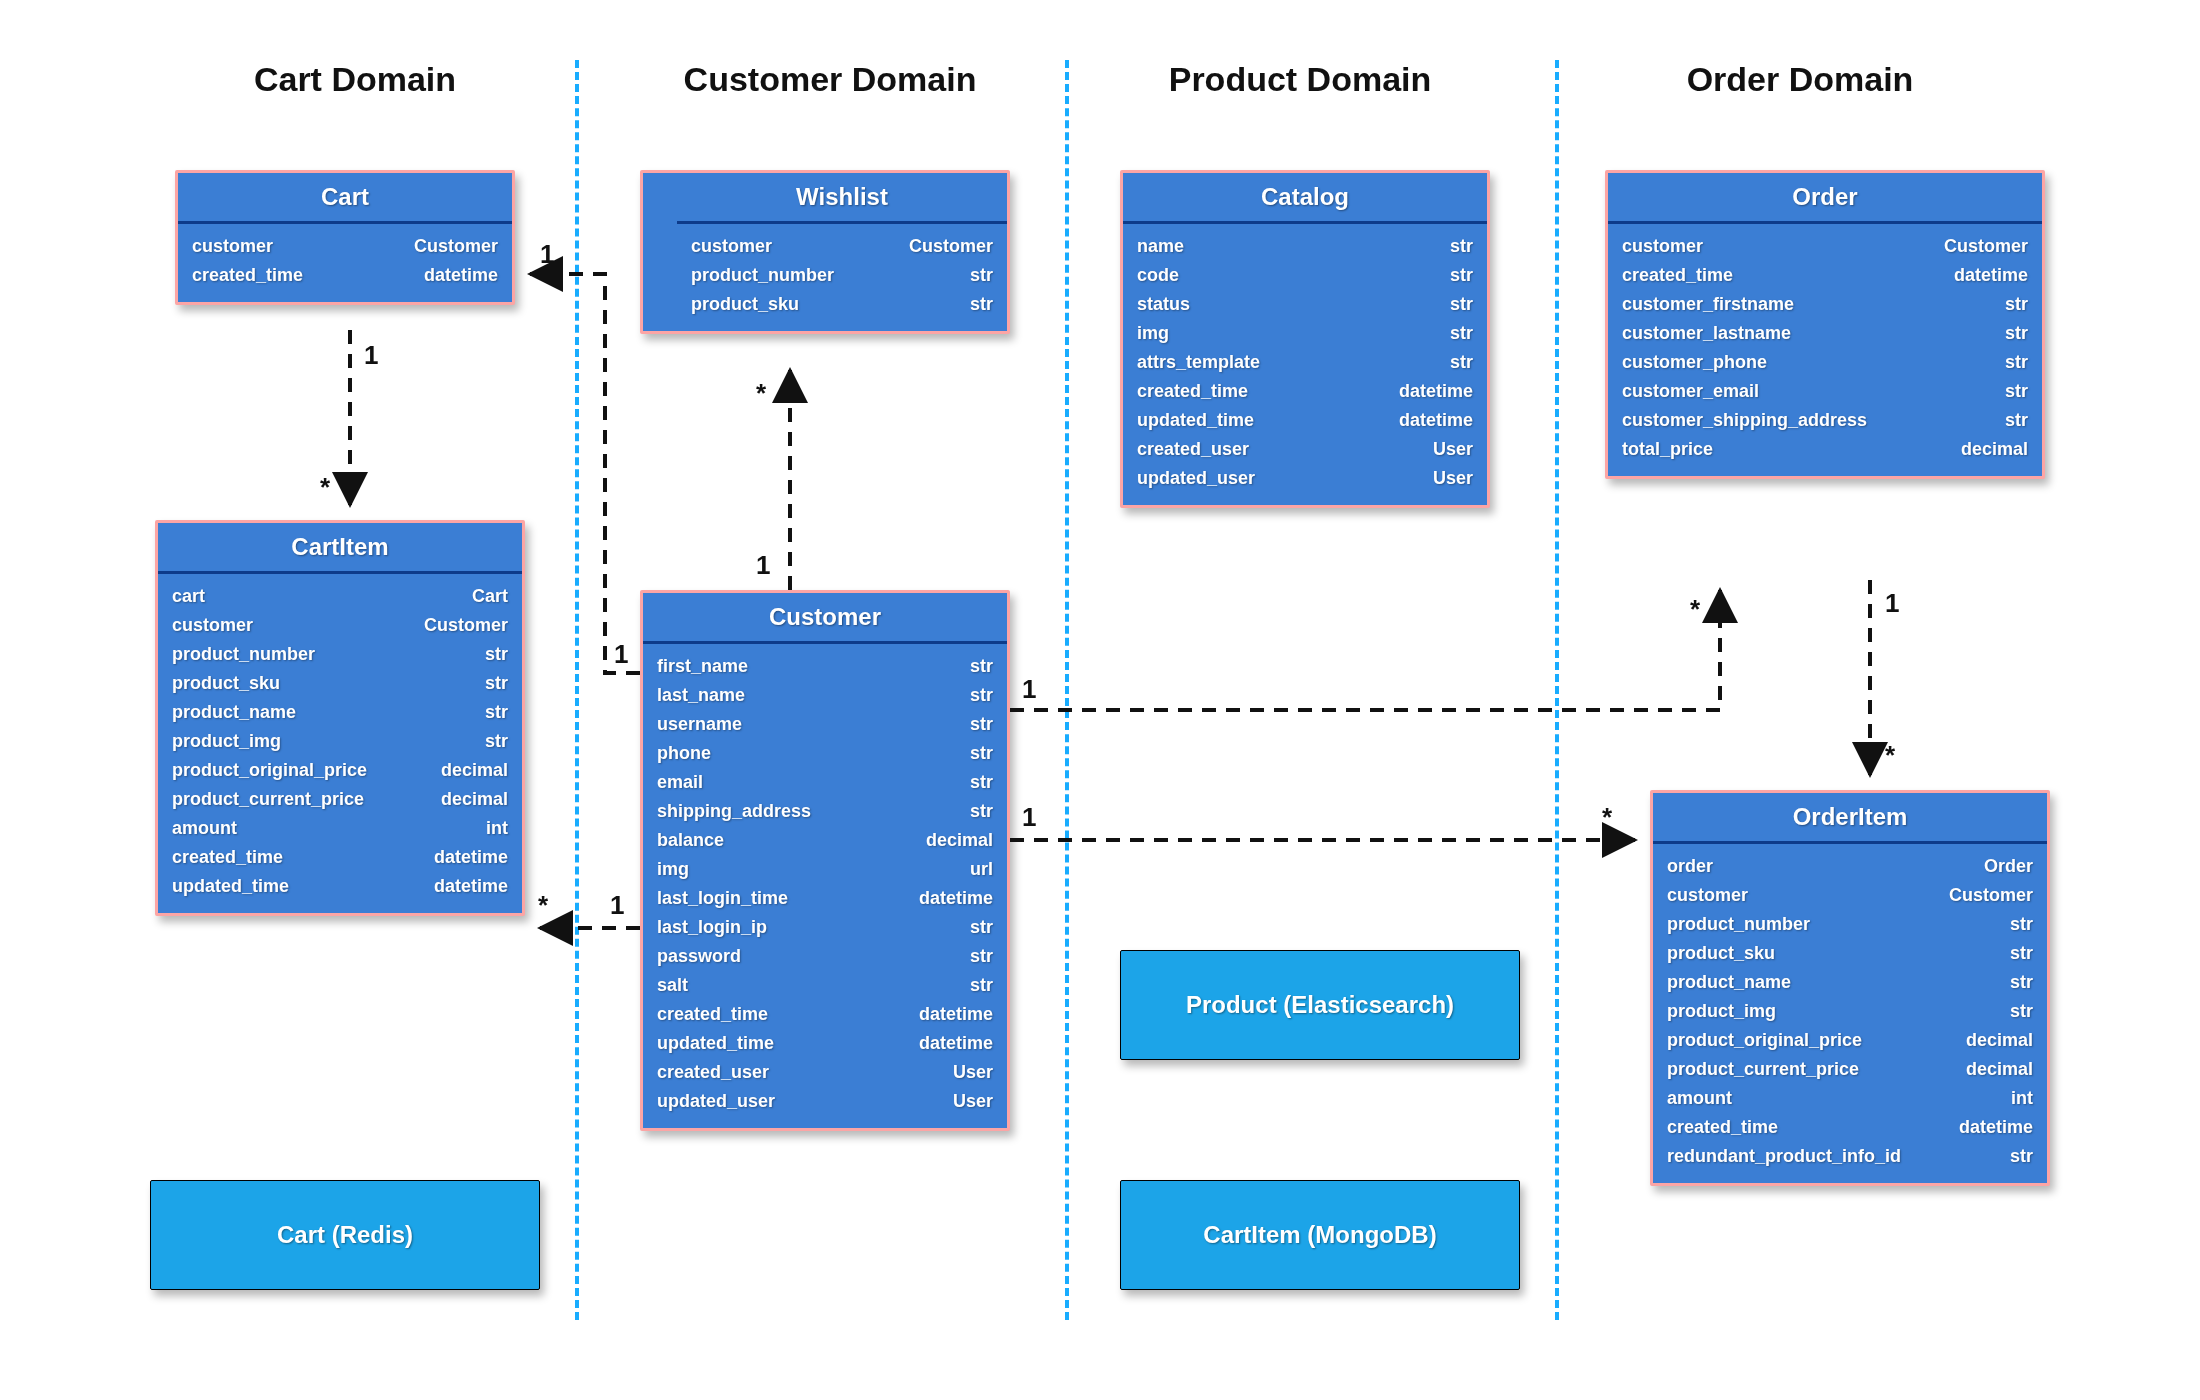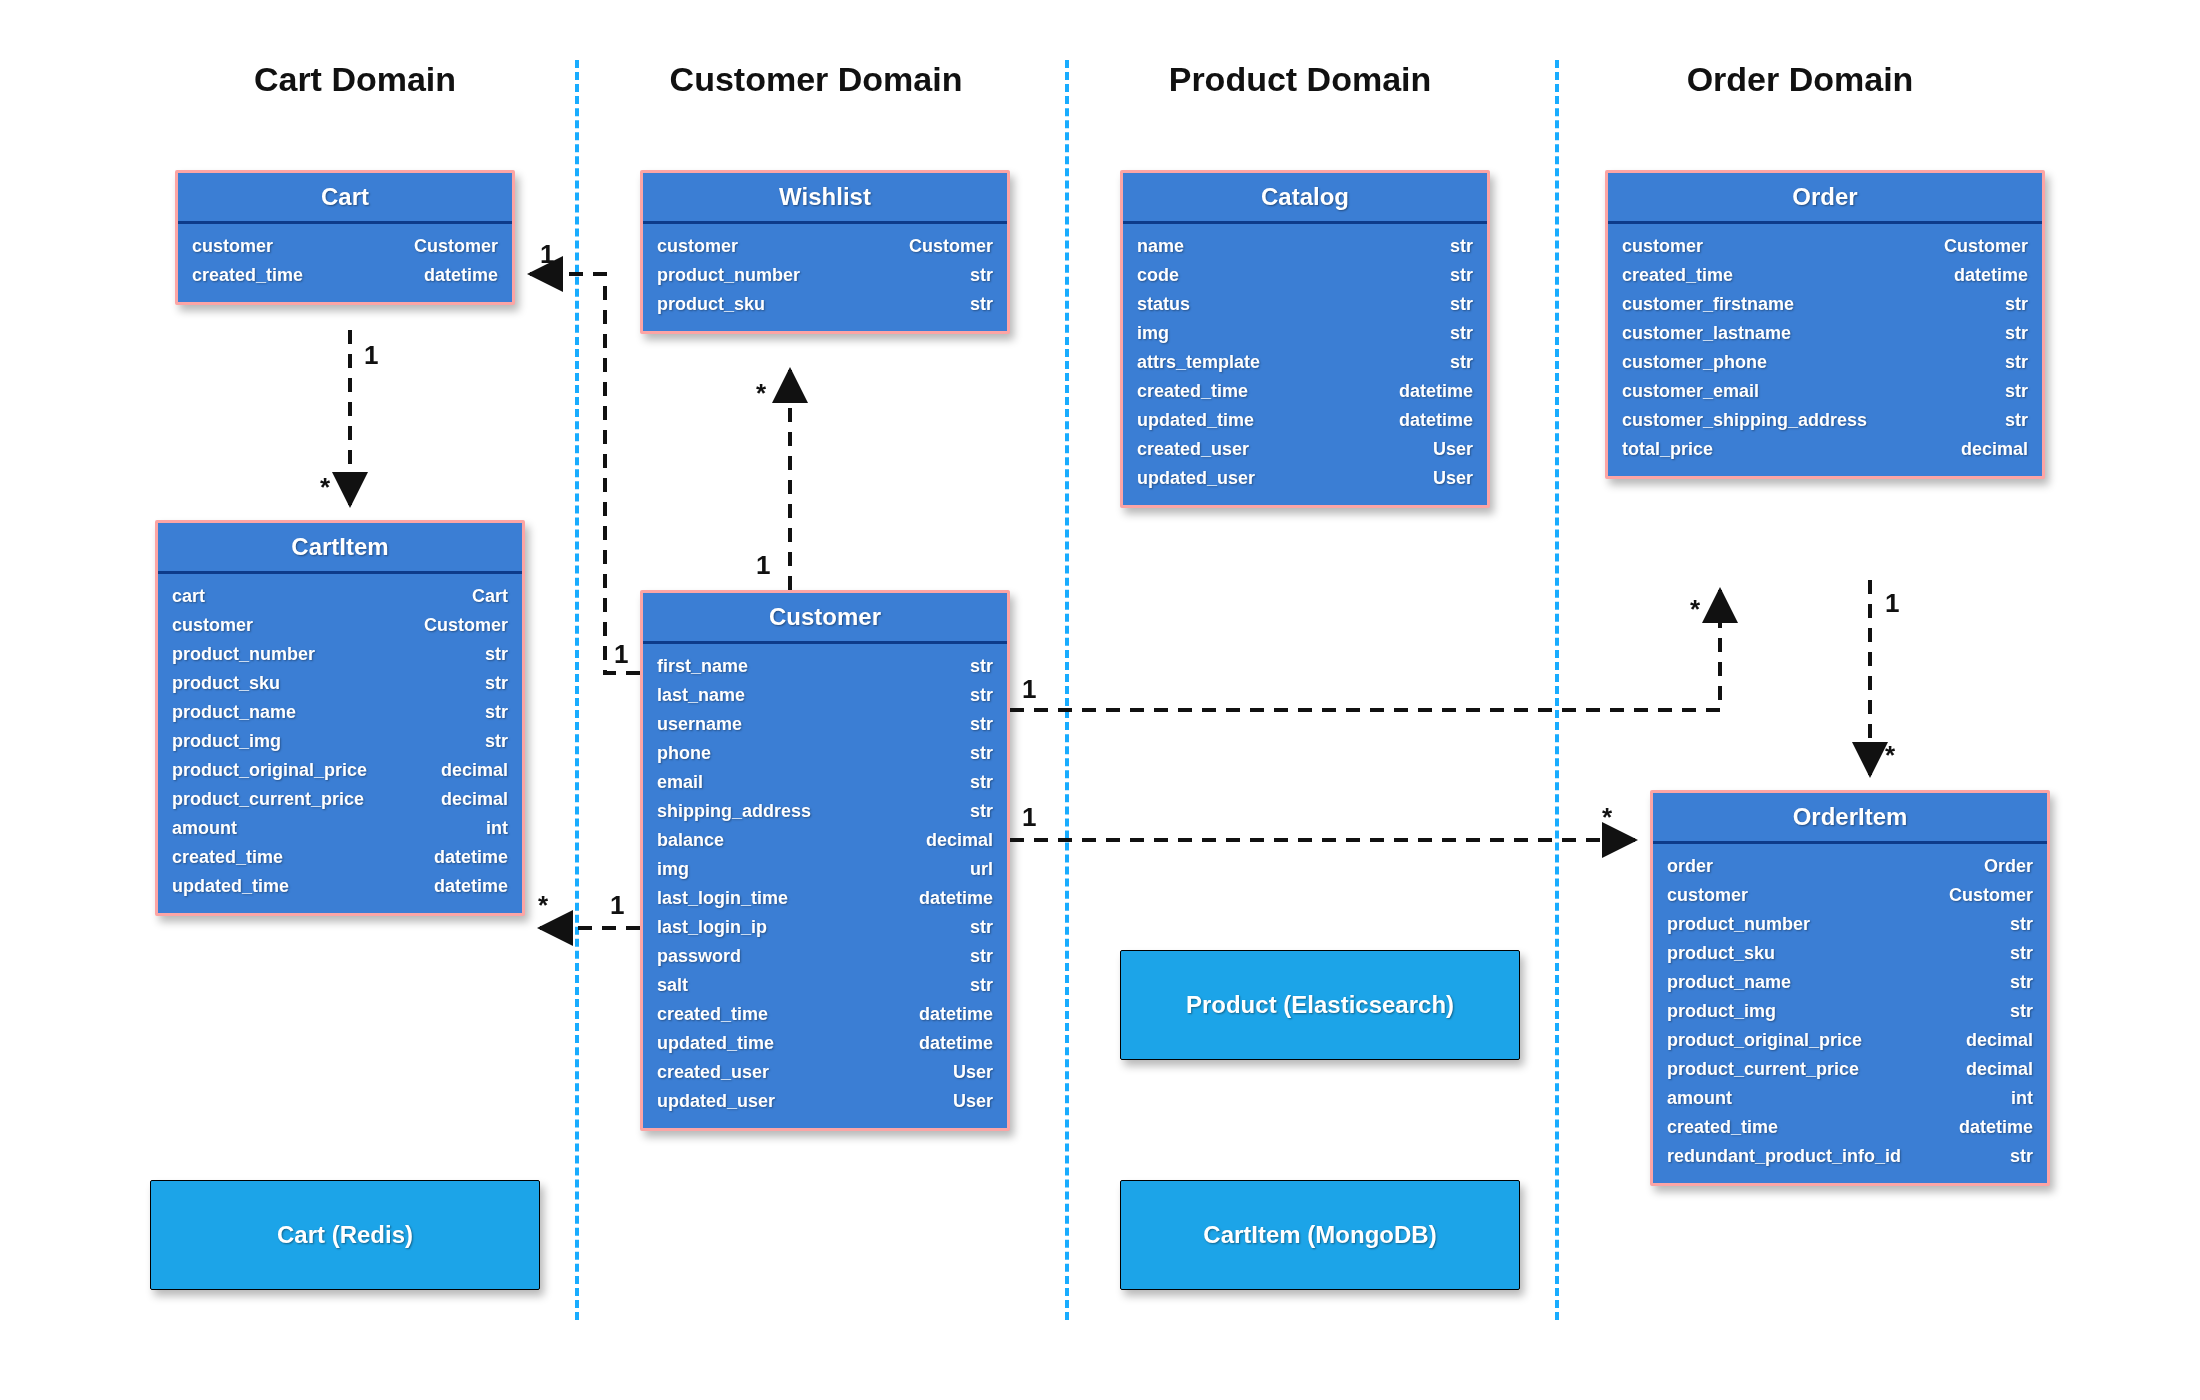--- a/index.html
+++ b/index.html
@@ -87,21 +87,21 @@
     height: 1400px;
     pointer-events: none;
   }
 </style>
 </head>
 <body>
 
 <div class="canvas">
 
   <div class="domain-title" style="left:185px; width:340px;">Cart Domain</div>
-  <div class="domain-title" style="left:616px; width:400px;">Customer Domain</div>
+  <div class="domain-title" style="left:630px; width:400px;">Customer Domain</div>
   <div class="domain-title" style="left:1100px; width:400px;">Product Domain</div>
   <div class="domain-title" style="left:1590px; width:420px;">Order Domain</div>
 
   <div class="divider" style="left:575px;"></div>
   <div class="divider" style="left:1065px;"></div>
   <div class="divider" style="left:1555px;"></div>
 
   <div class="entity" style="left:175px; top:170px; width:340px;">
     <div class="title">Cart</div>
     <div class="fields">
@@ -159,21 +159,21 @@
           <span>created_time</span>
           <span>datetime</span>
         </div>
       <div class="row">
           <span>updated_time</span>
           <span>datetime</span>
         </div>
     </div>
   </div>
 
-  <div class="entity" style="left:640px; top:170px; width:370px;">
+  <div class="entity" style="left:640px; top:170px; width:370px;padding-left:34px;">
     <div class="title">Wishlist</div>
     <div class="fields">
       <div class="row">
           <span>customer</span>
           <span>Customer</span>
         </div>
       <div class="row">
           <span>product_number</span>
           <span>str</span>
         </div>

